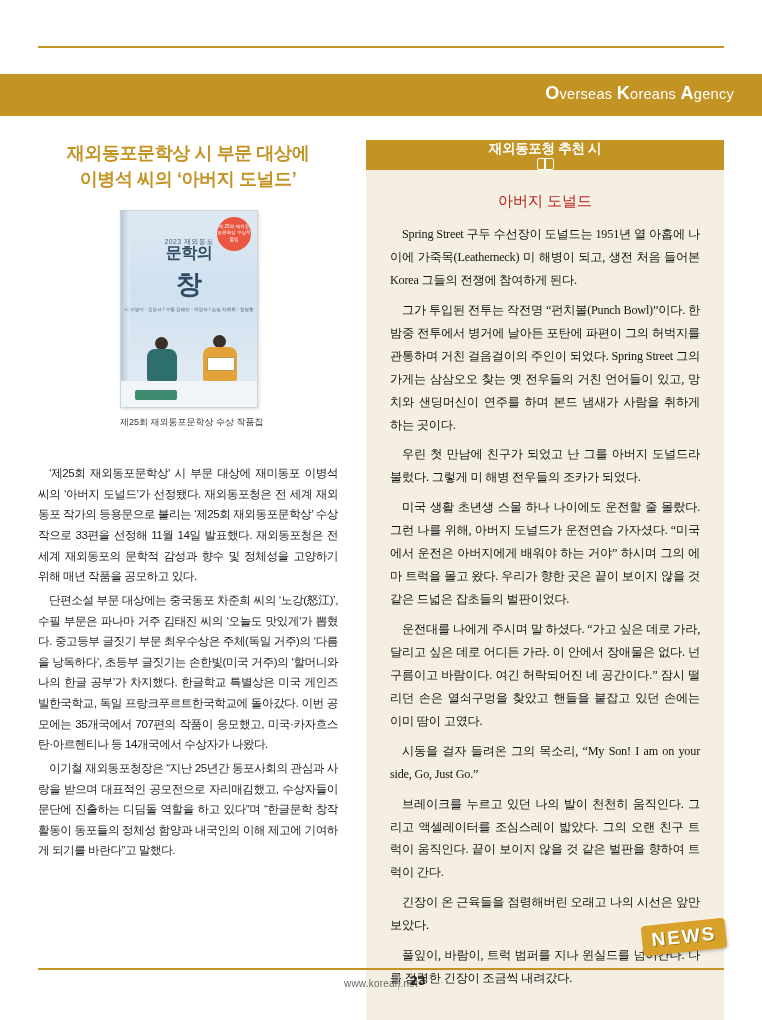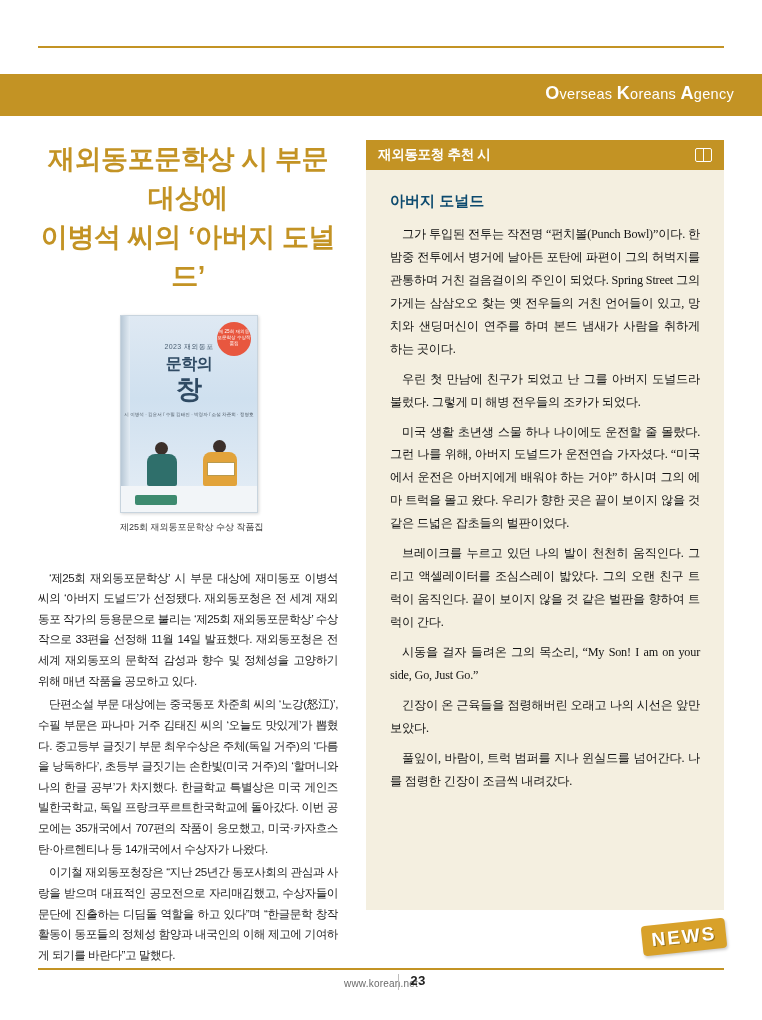--- a/index.html
+++ b/index.html
@@ -55,21 +55,21 @@
 
   
   .left-col {
     position: absolute;
     left: 38px;
     top: 140px;
     width: 300px;
   }
   .headline {
     color: #c39324;
-    font-size: 27px;
+    font-size: 18px;
     font-weight: bold;
     line-height: 1.45;
     text-align: center;
     letter-spacing: -.4px;
     margin: 0 0 18px 0;
   }
   .cover-wrap {
     width: 136px;
     margin: 4px auto 0 auto;
     text-align: center;
@@ -104,21 +104,21 @@
   .cover-year {
     position: absolute;
     left: 0; right: 0; top: 26px;
     text-align: center;
     font-size: 7px;
     color: #4b5f72;
     letter-spacing: .4px;
   }
   .cover-t1 {
     position: absolute;
-    left: 0; right: 0; top: 38px;
+    left: 0; right: 0; top: 32px;
     text-align: center;
     font-size: 16px;
     font-weight: bold;
     color: #2f4a63;
     letter-spacing: -.5px;
   }
   .cover-t2 {
     position: absolute;
     left: 0; right: 0; top: 56px;
     text-align: center;
@@ -217,20 +217,21 @@
     background: #c39324;
     color: #fff;
     font-size: 13.5px;
     font-weight: bold;
     display: flex;
     align-items: center;
     justify-content: space-between;
     padding: 0 12px;
     box-sizing: border-box;
     letter-spacing: -.3px;
+    flex-direction: column;
   }
   .book-icon {
     width: 17px; height: 14px;
     position: relative;
   }
   .book-icon .bk {
     position: absolute; inset: 0;
     border: 1.5px solid #fff;
     border-radius: 2px;
   }
@@ -238,23 +239,24 @@
     position: absolute; left: 50%; top: 1px; bottom: 1px;
     width: 1.5px; margin-left: -.75px; background: #fff;
   }
   .panel-body {
     background: #f4efe0;
     padding: 22px 24px 40px 24px;
     box-sizing: border-box;
     min-height: 740px;
   }
   .poem-title {
-    color: #0c4a6e;
+    color: #b91c1c;
     font-size: 15px;
-    font-weight: bold;
+    font-weight: normal;
+    text-align: center;
     margin: 0 0 12px 0;
   }
   .poem-author {
     font-size: 11.5px;
     font-weight: bold;
     color: #222;
     text-align: right;
     margin: 0 0 18px 0;
   }
   .poem-text {
@@ -387,25 +389,27 @@
     <div class="panel-head">
       <span>재외동포청 추천 시</span>
       <span class="book-icon">
         <span class="bk"></span>
           <span class="mid"></span>
       </span>
     </div>
     <div class="panel-body">
       <h2 class="poem-title">아버지 도널드</h2>
       <div class="poem-text">
+        <p>Spring Street 구두 수선장이 도널드는 1951년 열 아홉에 나이에 가죽목(Leatherneck) 미 해병이 되고, 생전 처음 들어본 Korea 그들의 전쟁에 참여하게 된다.</p>
         <p>그가 투입된 전투는 작전명 “펀치볼(Punch Bowl)”이다. 한밤중 전투에서 병거에 날아든 포탄에 파편이 그의 허벅지를 관통하며 거친 걸음걸이의 주인이 되었다. Spring Street 그의 가게는 삼삼오오 찾는 옛 전우들의 거친 언어들이 있고, 망치와 샌딩머신이 연주를 하며 본드 냄새가 사람을 취하게 하는 곳이다.</p>
         <p>우린 첫 만남에 친구가 되었고 난 그를 아버지 도널드라 불렀다. 그렇게 미 해병 전우들의 조카가 되었다.</p>
         <p>미국 생활 초년생 스물 하나 나이에도 운전할 줄 몰랐다. 그런 나를 위해, 아버지 도널드가 운전연습 가자셨다. “미국에서 운전은 아버지에게 배워야 하는 거야” 하시며 그의 에마 트럭을 몰고 왔다. 우리가 향한 곳은 끝이 보이지 않을 것 같은 드넓은 잡초들의 벌판이었다.</p>
+        <p>운전대를 나에게 주시며 말 하셨다. “가고 싶은 데로 가라, 달리고 싶은 데로 어디든 가라. 이 안에서 장애물은 없다. 넌 구름이고 바람이다. 여긴 허락되어진 네 공간이다.” 잠시 떨리던 손은 열쇠구멍을 찾았고 핸들을 붙잡고 있던 손에는 이미 땀이 고였다.</p>
+        <p>시동을 걸자 들려온 그의 목소리, “My Son! I am on your side, Go, Just Go.”</p>
         <p>브레이크를 누르고 있던 나의 발이 천천히 움직인다. 그리고 액셀레이터를 조심스레이 밟았다. 그의 오랜 친구 트럭이 움직인다. 끝이 보이지 않을 것 같은 벌판을 향하여 트럭이 간다.</p>
-        <p>시동을 걸자 들려온 그의 목소리, “My Son! I am on your side, Go, Just Go.”</p>
         <p>긴장이 온 근육들을 점령해버린 오래고 나의 시선은 앞만 보았다.</p>
         <p>풀잎이, 바람이, 트럭 범퍼를 지나 윈실드를 넘어간다. 나를 점령한 긴장이 조금씩 내려갔다.</p>
 
       </div>
     </div>
   </div>
 
   <div class="news-badge">
     <div class="tag"></div>
     <div class="txt">NEWS</div>

